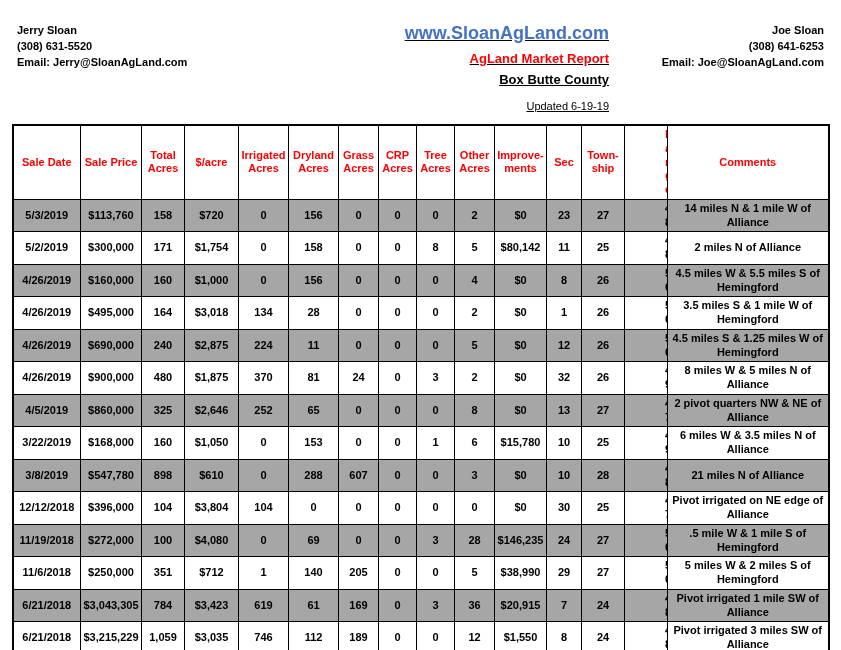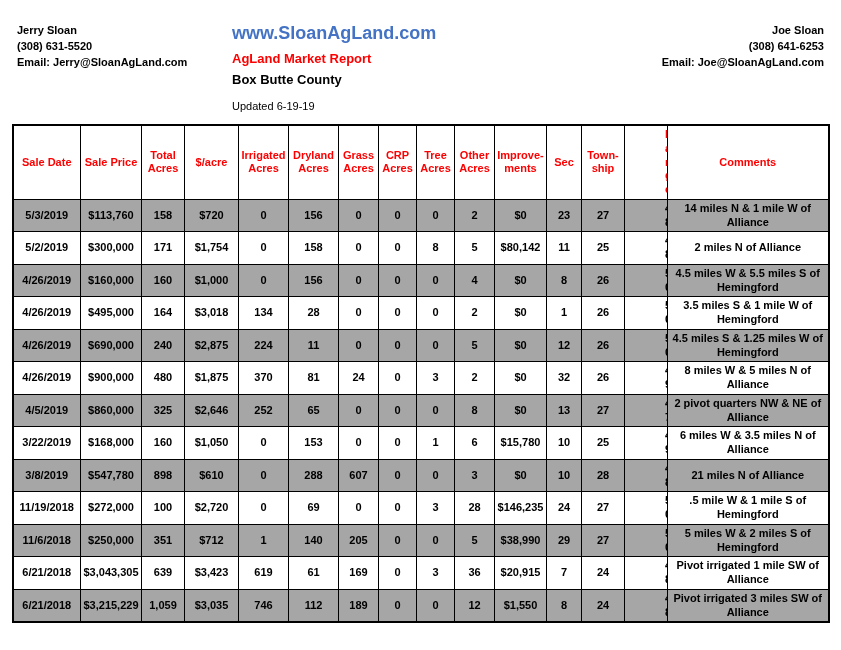--- a/index.html
+++ b/index.html
@@ -17,21 +17,21 @@
   }
   .page{width:841px;height:650px;overflow:hidden;}
   .top-header{
     display:flex;justify-content:space-between;align-items:flex-start;
     padding:22px 17px 6px 17px;
   }
   .contact{
     width:215px;font-size:11px;font-weight:bold;line-height:16px;white-space:nowrap;
   }
   .contact.right{text-align:right;}
-  .title-block{flex:1;text-align:left;padding-top:1px;}
+  .title-block{flex:1;text-align:right;padding-top:1px;text-decoration:underline;}
   .website{color:var(--accent-blue);font-size:18px;font-weight:bold;}
   .report-title{color:var(--accent-red);font-size:13px;font-weight:bold;margin-top:7px;}
   .county{color:#000;font-size:13px;font-weight:bold;margin-top:6px;}
   .updated{color:#000;font-size:11px;margin-top:13px;}
   table.sales{
     border-collapse:collapse;table-layout:fixed;
     width:807px;margin:6px auto 0 auto;
     border:2px solid var(--border);
   }
   th,td{
@@ -244,24 +244,41 @@
           <td class="c7">0</td>
           <td class="c8">0</td>
           <td class="c9">3</td>
           <td class="c10">$0</td>
           <td class="c11">10</td>
           <td class="c12">28</td>
           <td class="c13">48</td>
           <td class="c14">21 miles N of Alliance</td>
         </tr>
         <tr>
+          <td class="c0">12/12/2018</td>
+          <td class="c1">$396,000</td>
+          <td class="c2">104</td>
+          <td class="c3">$3,804</td>
+          <td class="c4">104</td>
+          <td class="c5">0</td>
+          <td class="c6">0</td>
+          <td class="c7">0</td>
+          <td class="c8">0</td>
+          <td class="c9">0</td>
+          <td class="c10">$0</td>
+          <td class="c11">30</td>
+          <td class="c12">25</td>
+          <td class="c13">47</td>
+          <td class="c14">Pivot irrigated on NE edge of Alliance</td>
+        </tr>
+        <tr>
           <td class="c0">11/19/2018</td>
           <td class="c1">$272,000</td>
           <td class="c2">100</td>
-          <td class="c3">$2,720</td>
+          <td class="c3">$4,080</td>
           <td class="c4">0</td>
           <td class="c5">69</td>
           <td class="c6">0</td>
           <td class="c7">0</td>
           <td class="c8">3</td>
           <td class="c9">28</td>
           <td class="c10">$146,235</td>
           <td class="c11">24</td>
           <td class="c12">27</td>
           <td class="c13">50</td>
@@ -280,21 +297,21 @@
           <td class="c9">5</td>
           <td class="c10">$38,990</td>
           <td class="c11">29</td>
           <td class="c12">27</td>
           <td class="c13">50</td>
           <td class="c14">5 miles W &amp; 2 miles S of Hemingford</td>
         </tr>
         <tr>
           <td class="c0">6/21/2018</td>
           <td class="c1">$3,043,305</td>
-          <td class="c2">639</td>
+          <td class="c2">784</td>
           <td class="c3">$3,423</td>
           <td class="c4">619</td>
           <td class="c5">61</td>
           <td class="c6">169</td>
           <td class="c7">0</td>
           <td class="c8">3</td>
           <td class="c9">36</td>
           <td class="c10">$20,915</td>
           <td class="c11">7</td>
           <td class="c12">24</td>

